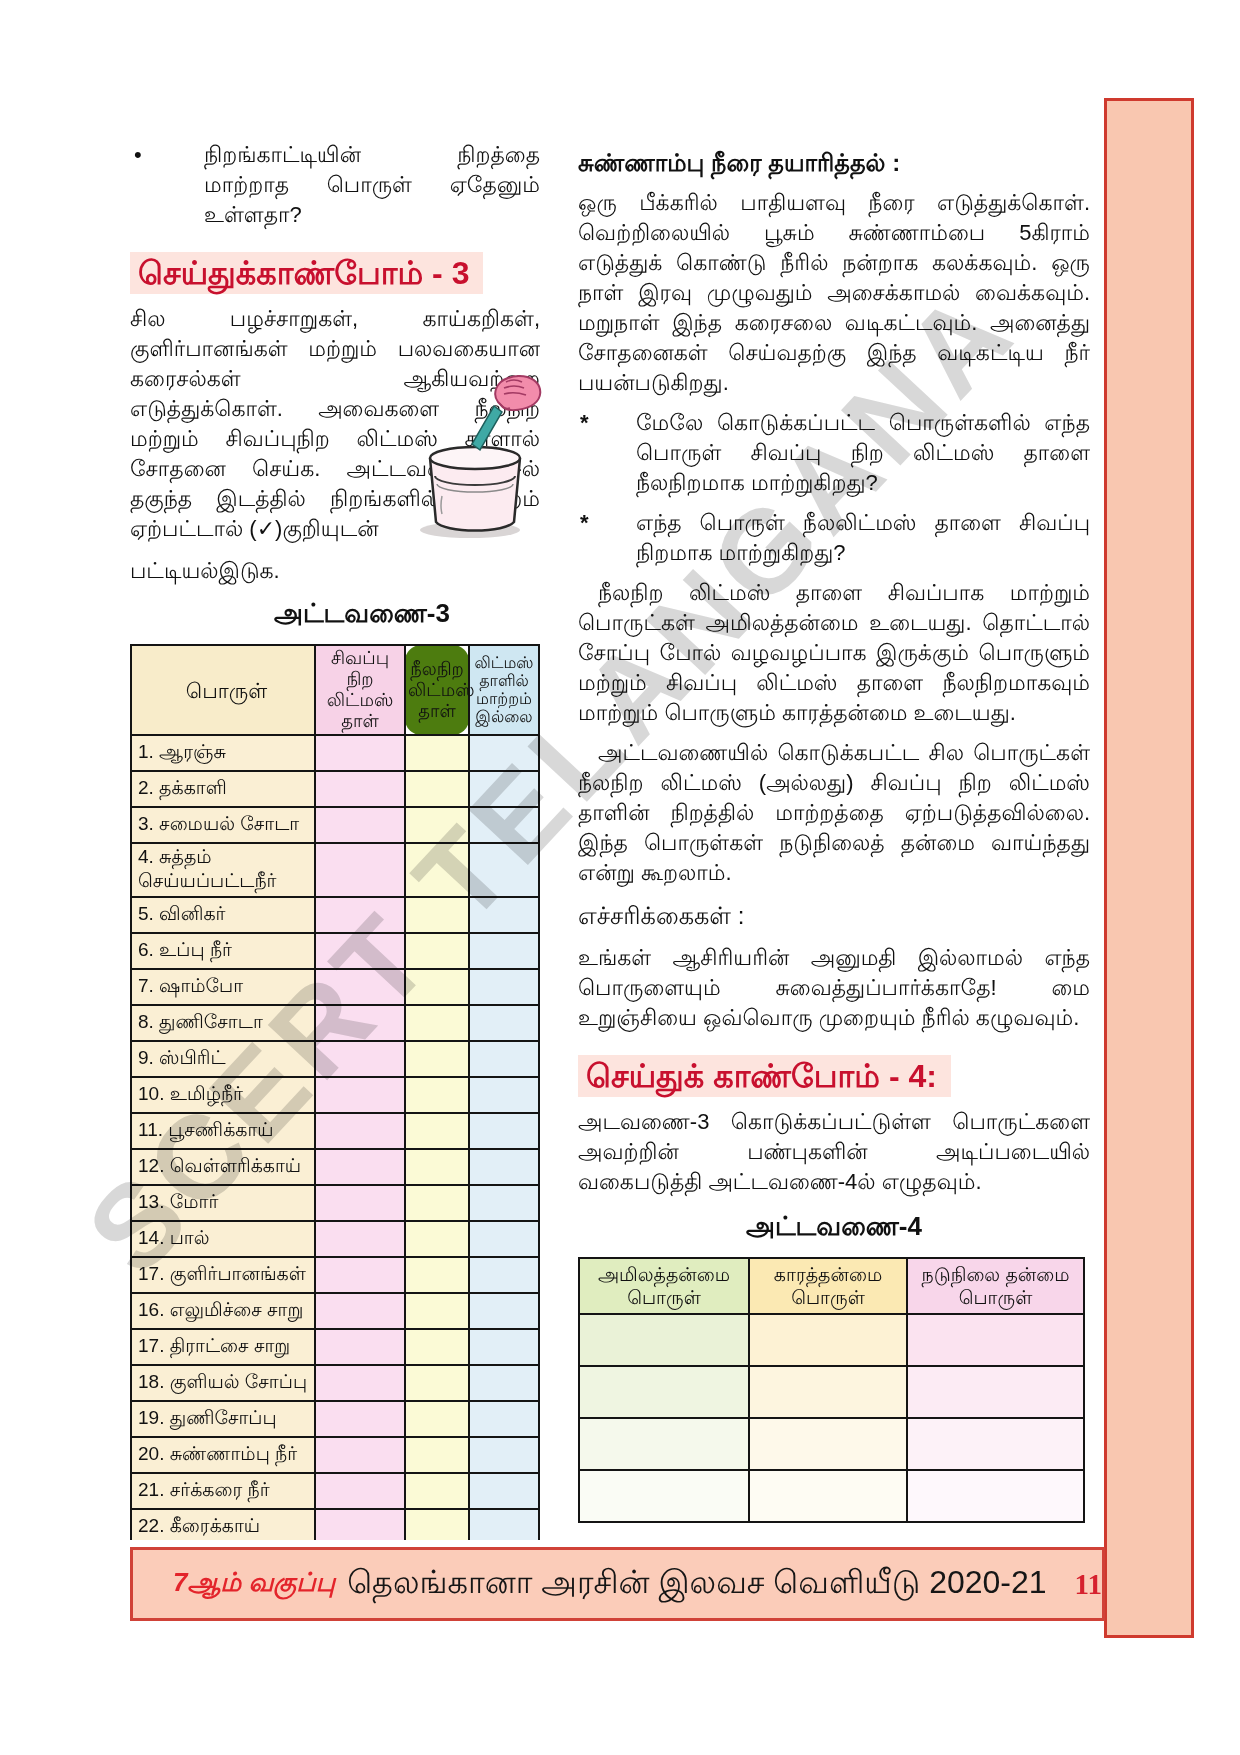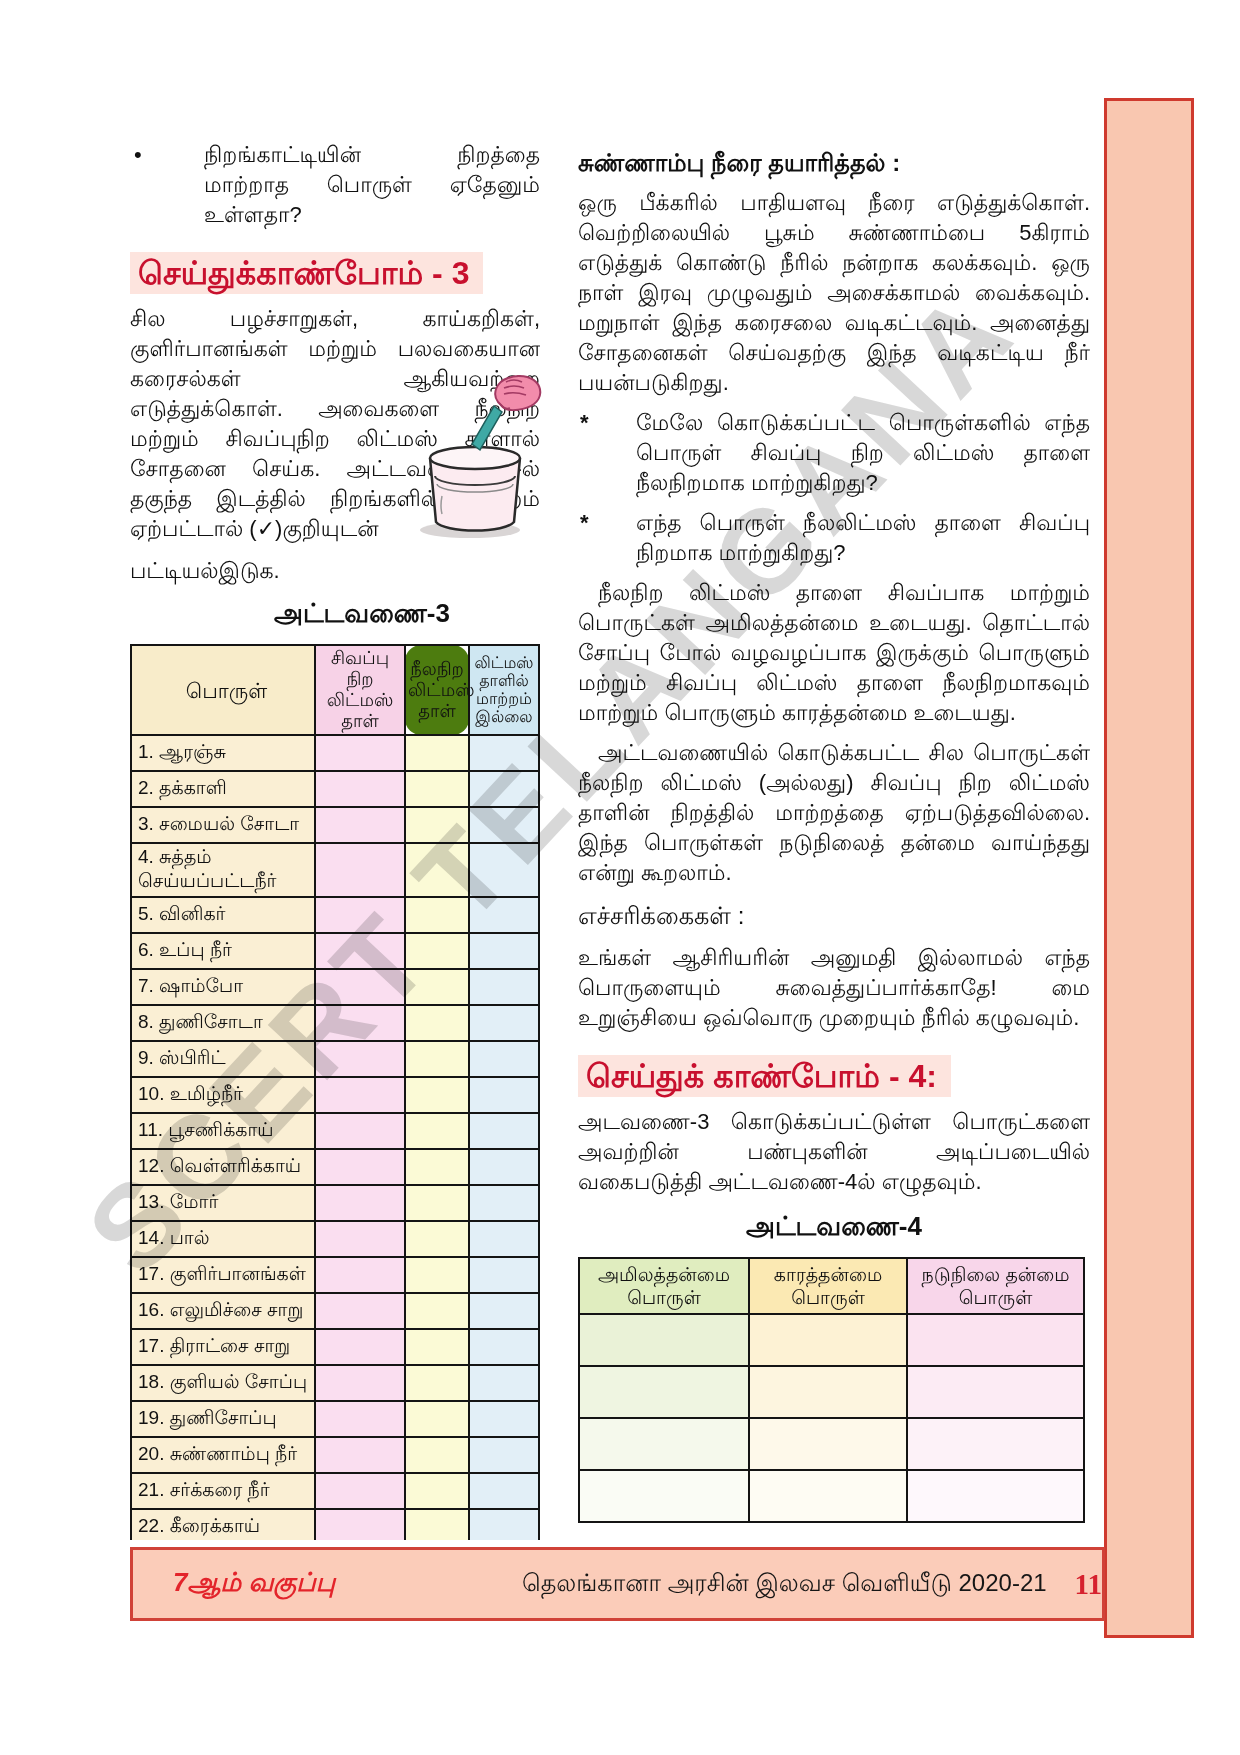--- a/index.html
+++ b/index.html
@@ -71,21 +71,21 @@
   .t4 .r1 .g{background:#eff5e1;} .t4 .r1 .y{background:#fdf5df;} .t4 .r1 .p{background:#fcebf4;}
   .t4 .r2 .g{background:#f5f9ec;} .t4 .r2 .y{background:#fef9ea;} .t4 .r2 .p{background:#fdf2f8;}
   .t4 .r3 .g{background:#fafcf5;} .t4 .r3 .y{background:#fefcf3;} .t4 .r3 .p{background:#fef8fc;}
   
   .footer{
     position:absolute;left:130px;top:1547px;width:975px;height:74px;box-sizing:border-box;
     background:#fbccb9;border:3px solid #d04238;z-index:3;
     display:flex;align-items:center;
   }
   .footer .cls{color:#e3242b;font-weight:bold;font-style:italic;font-size:26px;padding-left:40px;}
-  .footer .pub{margin-left:auto;font-size:24px;color:#161616;}
+  .footer .pub{margin-left:auto;font-size:32px;color:#161616;}
   .footer .pagenum{font-family:"Liberation Serif","DejaVu Serif",serif;color:#d6212e;font-weight:bold;font-size:29px;margin-left:28px;}
   
   .beaker-wrap{position:absolute;left:418px;top:372px;width:126px;height:170px;z-index:4;}
 </style>
 </head>
 <body>
 
 <div class="page">
 
   <div class="watermark">SCERT TELANGANA</div>

